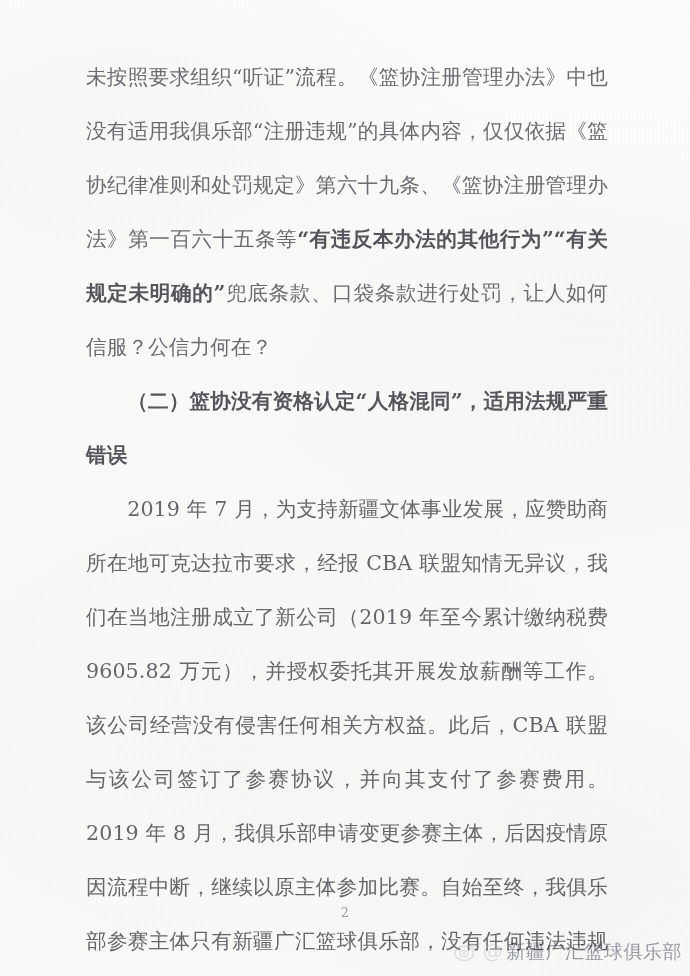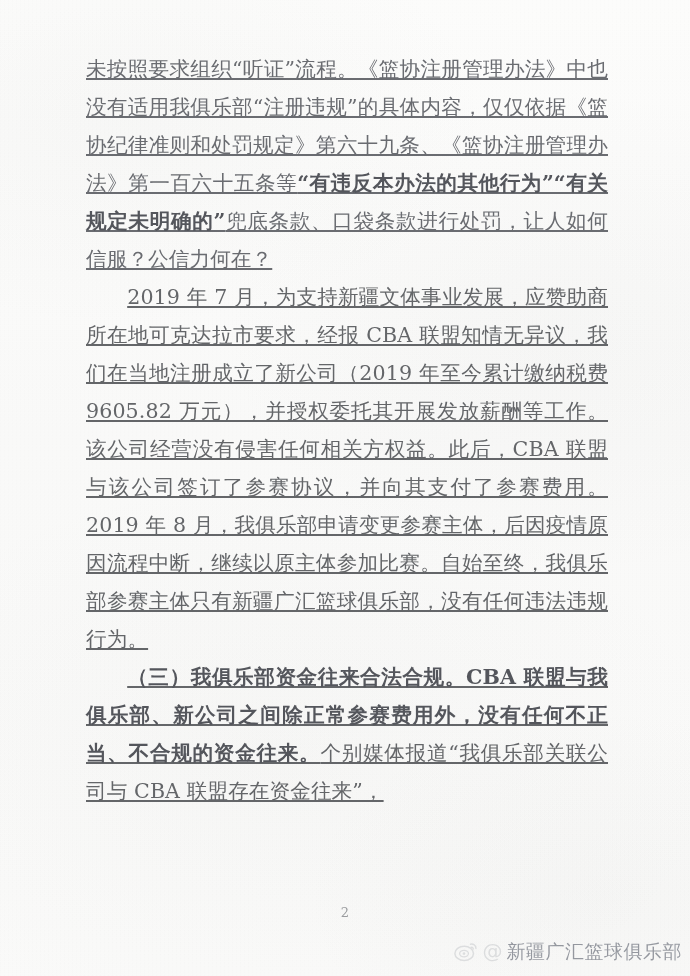--- a/index.html
+++ b/index.html
@@ -37,28 +37,27 @@
   #doc-body {
     position: absolute;
     left: 86px;
     top: 50px;
     width: 522px;
   }
 
   .para {
     margin: 0;
     font-size: 20.6px;
-    line-height: 38px;
+    line-height: 54px;
     color: #63656a;
     text-align: justify;
     text-align-last: left;
     text-justify: inter-character;
     letter-spacing: 0.1px;
     white-space: normal;
-    text-decoration: underline;
   }
   .para.indent {
     text-indent: 2em;
   }
   .para .b {
     font-weight: 700;
     color: #54565c;
   }
   .para .n {
     font-weight: 400;
@@ -129,20 +128,23 @@
 <div id="paper"></div>
 
 <div id="page">
 
   <div id="doc-body">
 
     <p class="para ink-light">
       <span class="n">未按照要求组织“听证”流程。《篮协注册管理办法》中也没有适用我俱乐部“注册违规”的具体内容，仅仅依据《篮协纪律准则和处罚规定》第六十九条、《篮协注册管理办法》第一百六十五条等</span><span class="b">“有违反本办法的其他行为”“有关规定未明确的”</span><span class="n">兜底条款、口袋条款进行处罚，让人如何信服？公信力何在？</span>
     </p>
 
+    <p class="para indent ink-dark">
+      <span class="b">（二）篮协没有资格认定“人格混同”，适用法规严重错误</span>
+    </p>
 
 
     <p class="para indent ink-mid">
       <span class="n">2019 年 7 月，为支持新疆文体事业发展，应赞助商所在地可克达拉市要求，经报 CBA 联盟知情无异议，我们在当地注册成立了新公司（2019 年至今累计缴纳税费 9605.82 万元），并授权委托其开展发放薪酬等工作。该公司经营没有侵害任何相关方权益。此后，CBA 联盟与该公司签订了参赛协议，并向其支付了参赛费用。2019 年 8 月，我俱乐部申请变更参赛主体，后因疫情原因流程中断，继续以原主体参加比赛。自始至终，我俱乐部参赛主体只有新疆广汇篮球俱乐部，没有任何违法违规行为。</span>
     </p>
 
     <p class="para indent ink-mid">
       <span class="b">（三）我俱乐部资金往来合法合规。CBA 联盟与我俱乐部、新公司之间除正常参赛费用外，没有任何不正当、不合规的资金往来。</span><span class="n">个别媒体报道“我俱乐部关联公司与 CBA 联盟存在资金往来”，</span>
     </p>
   </div>

